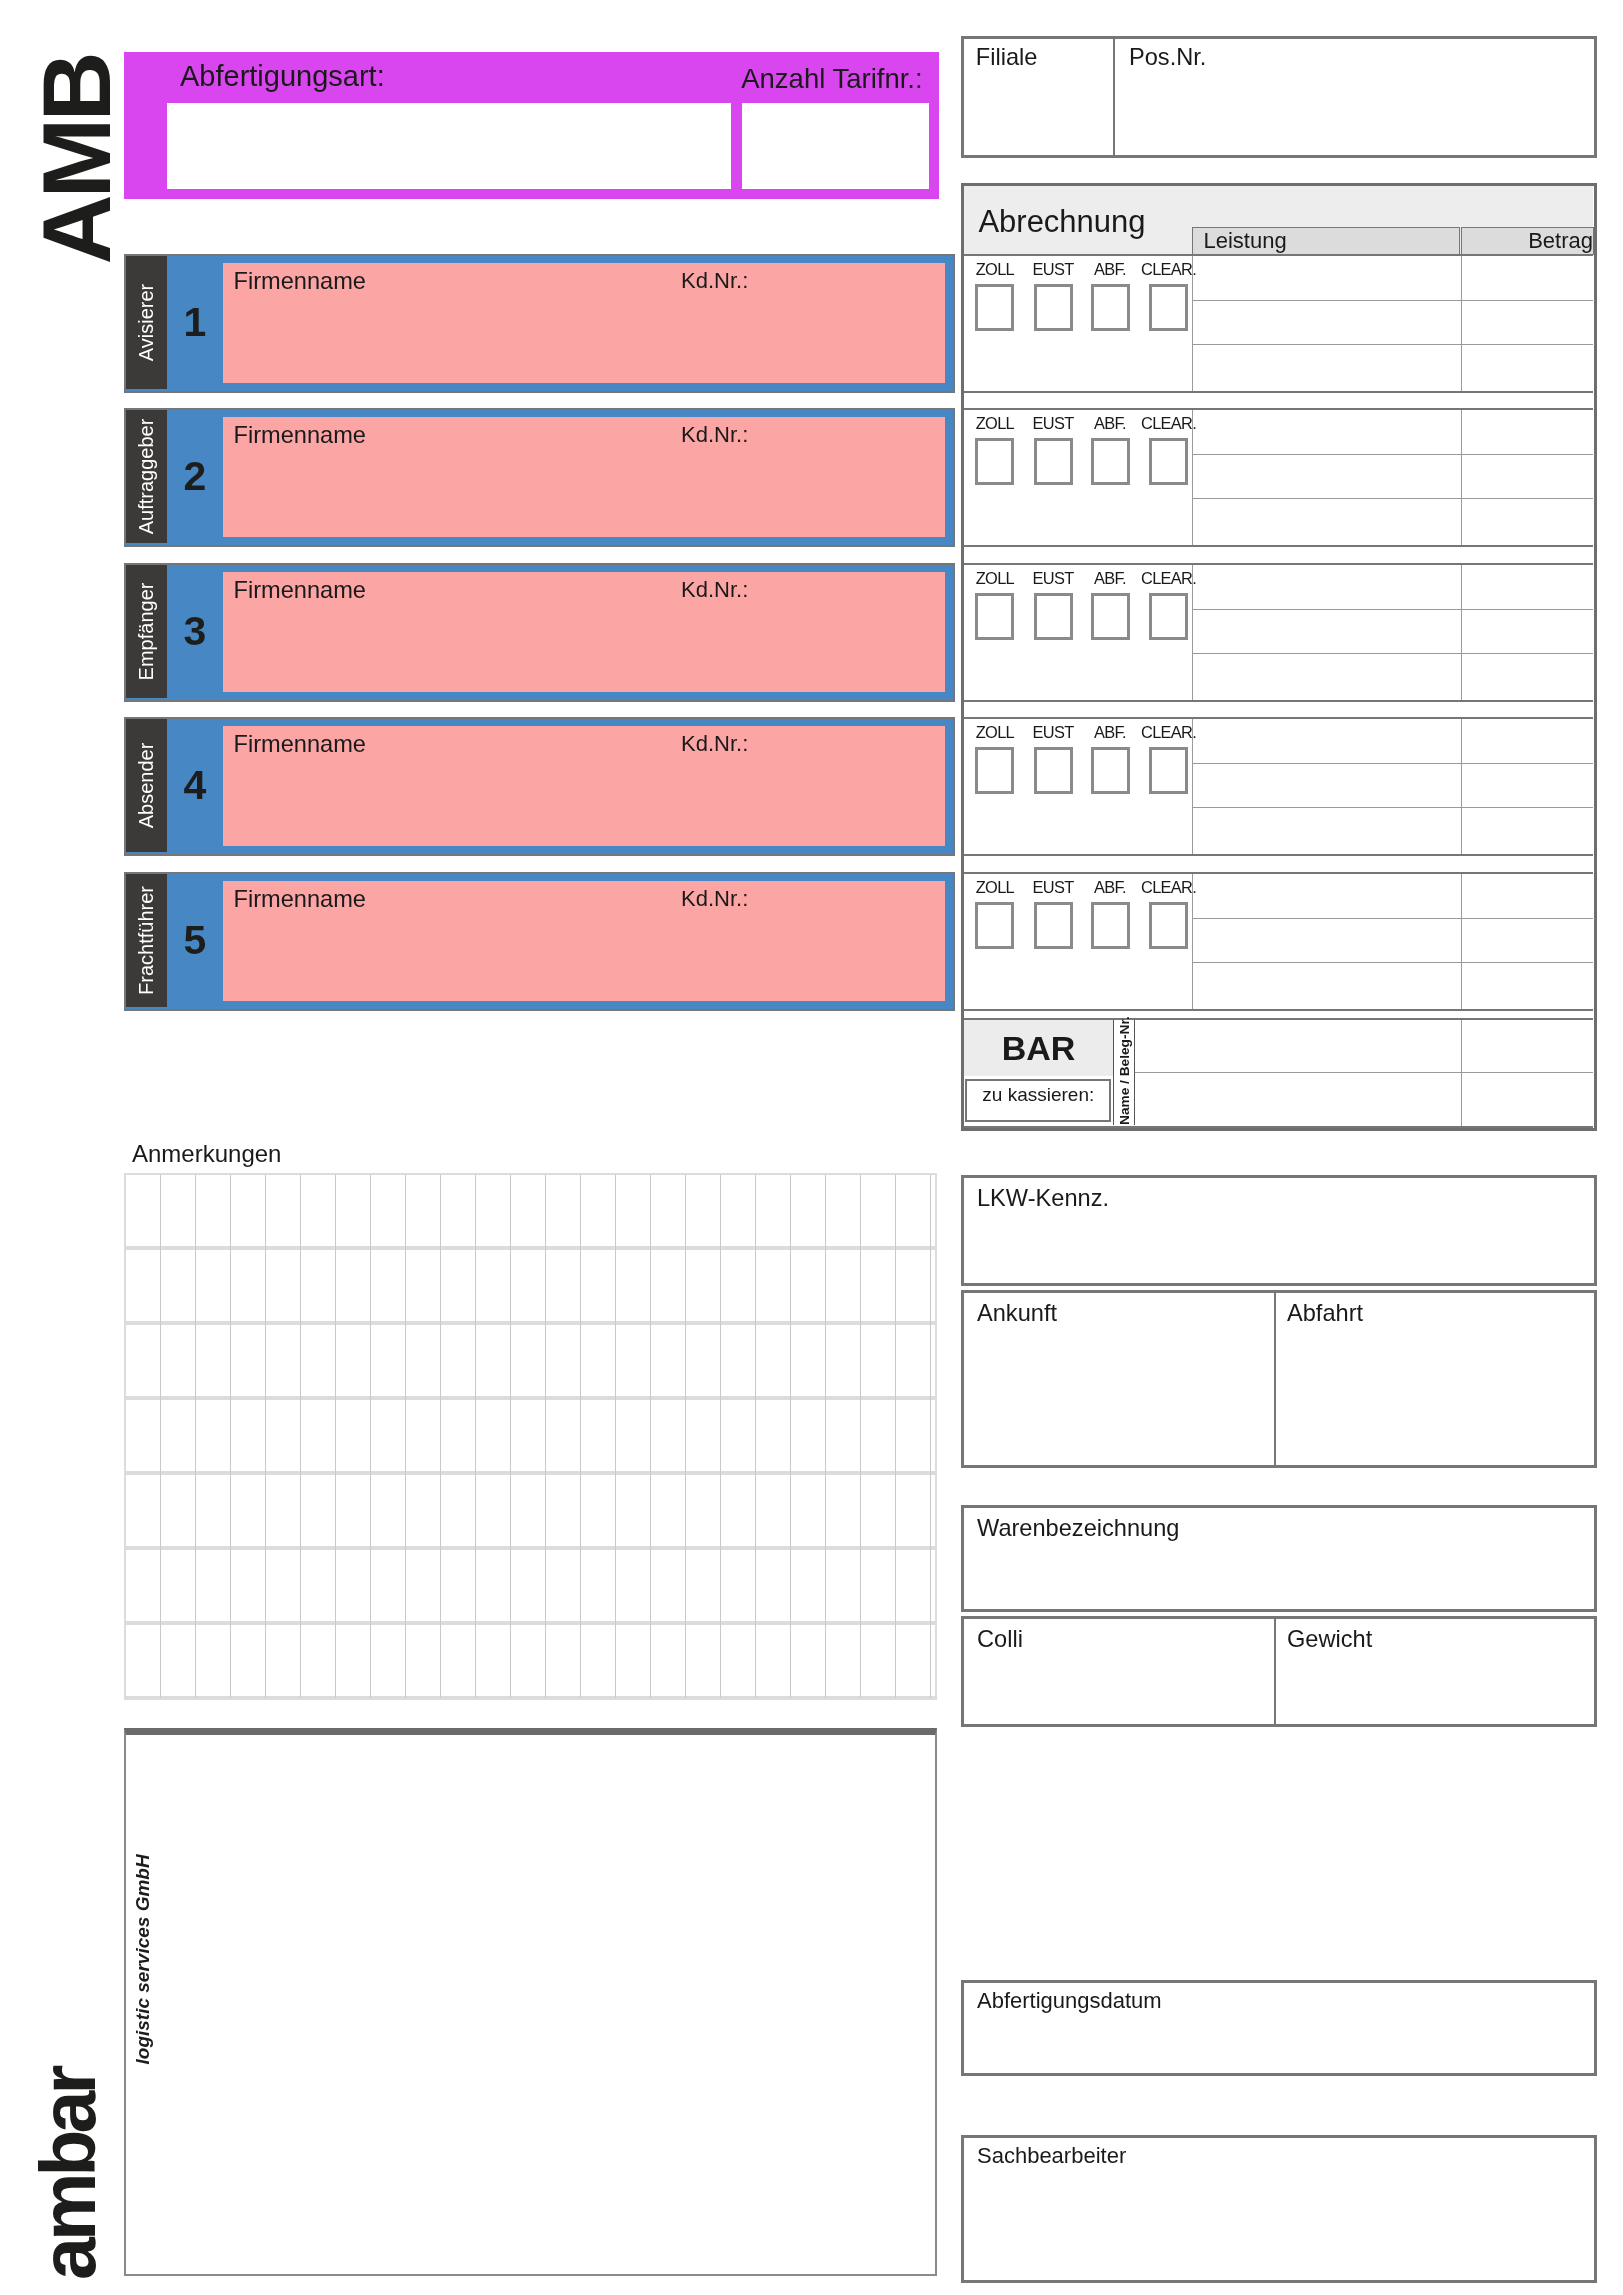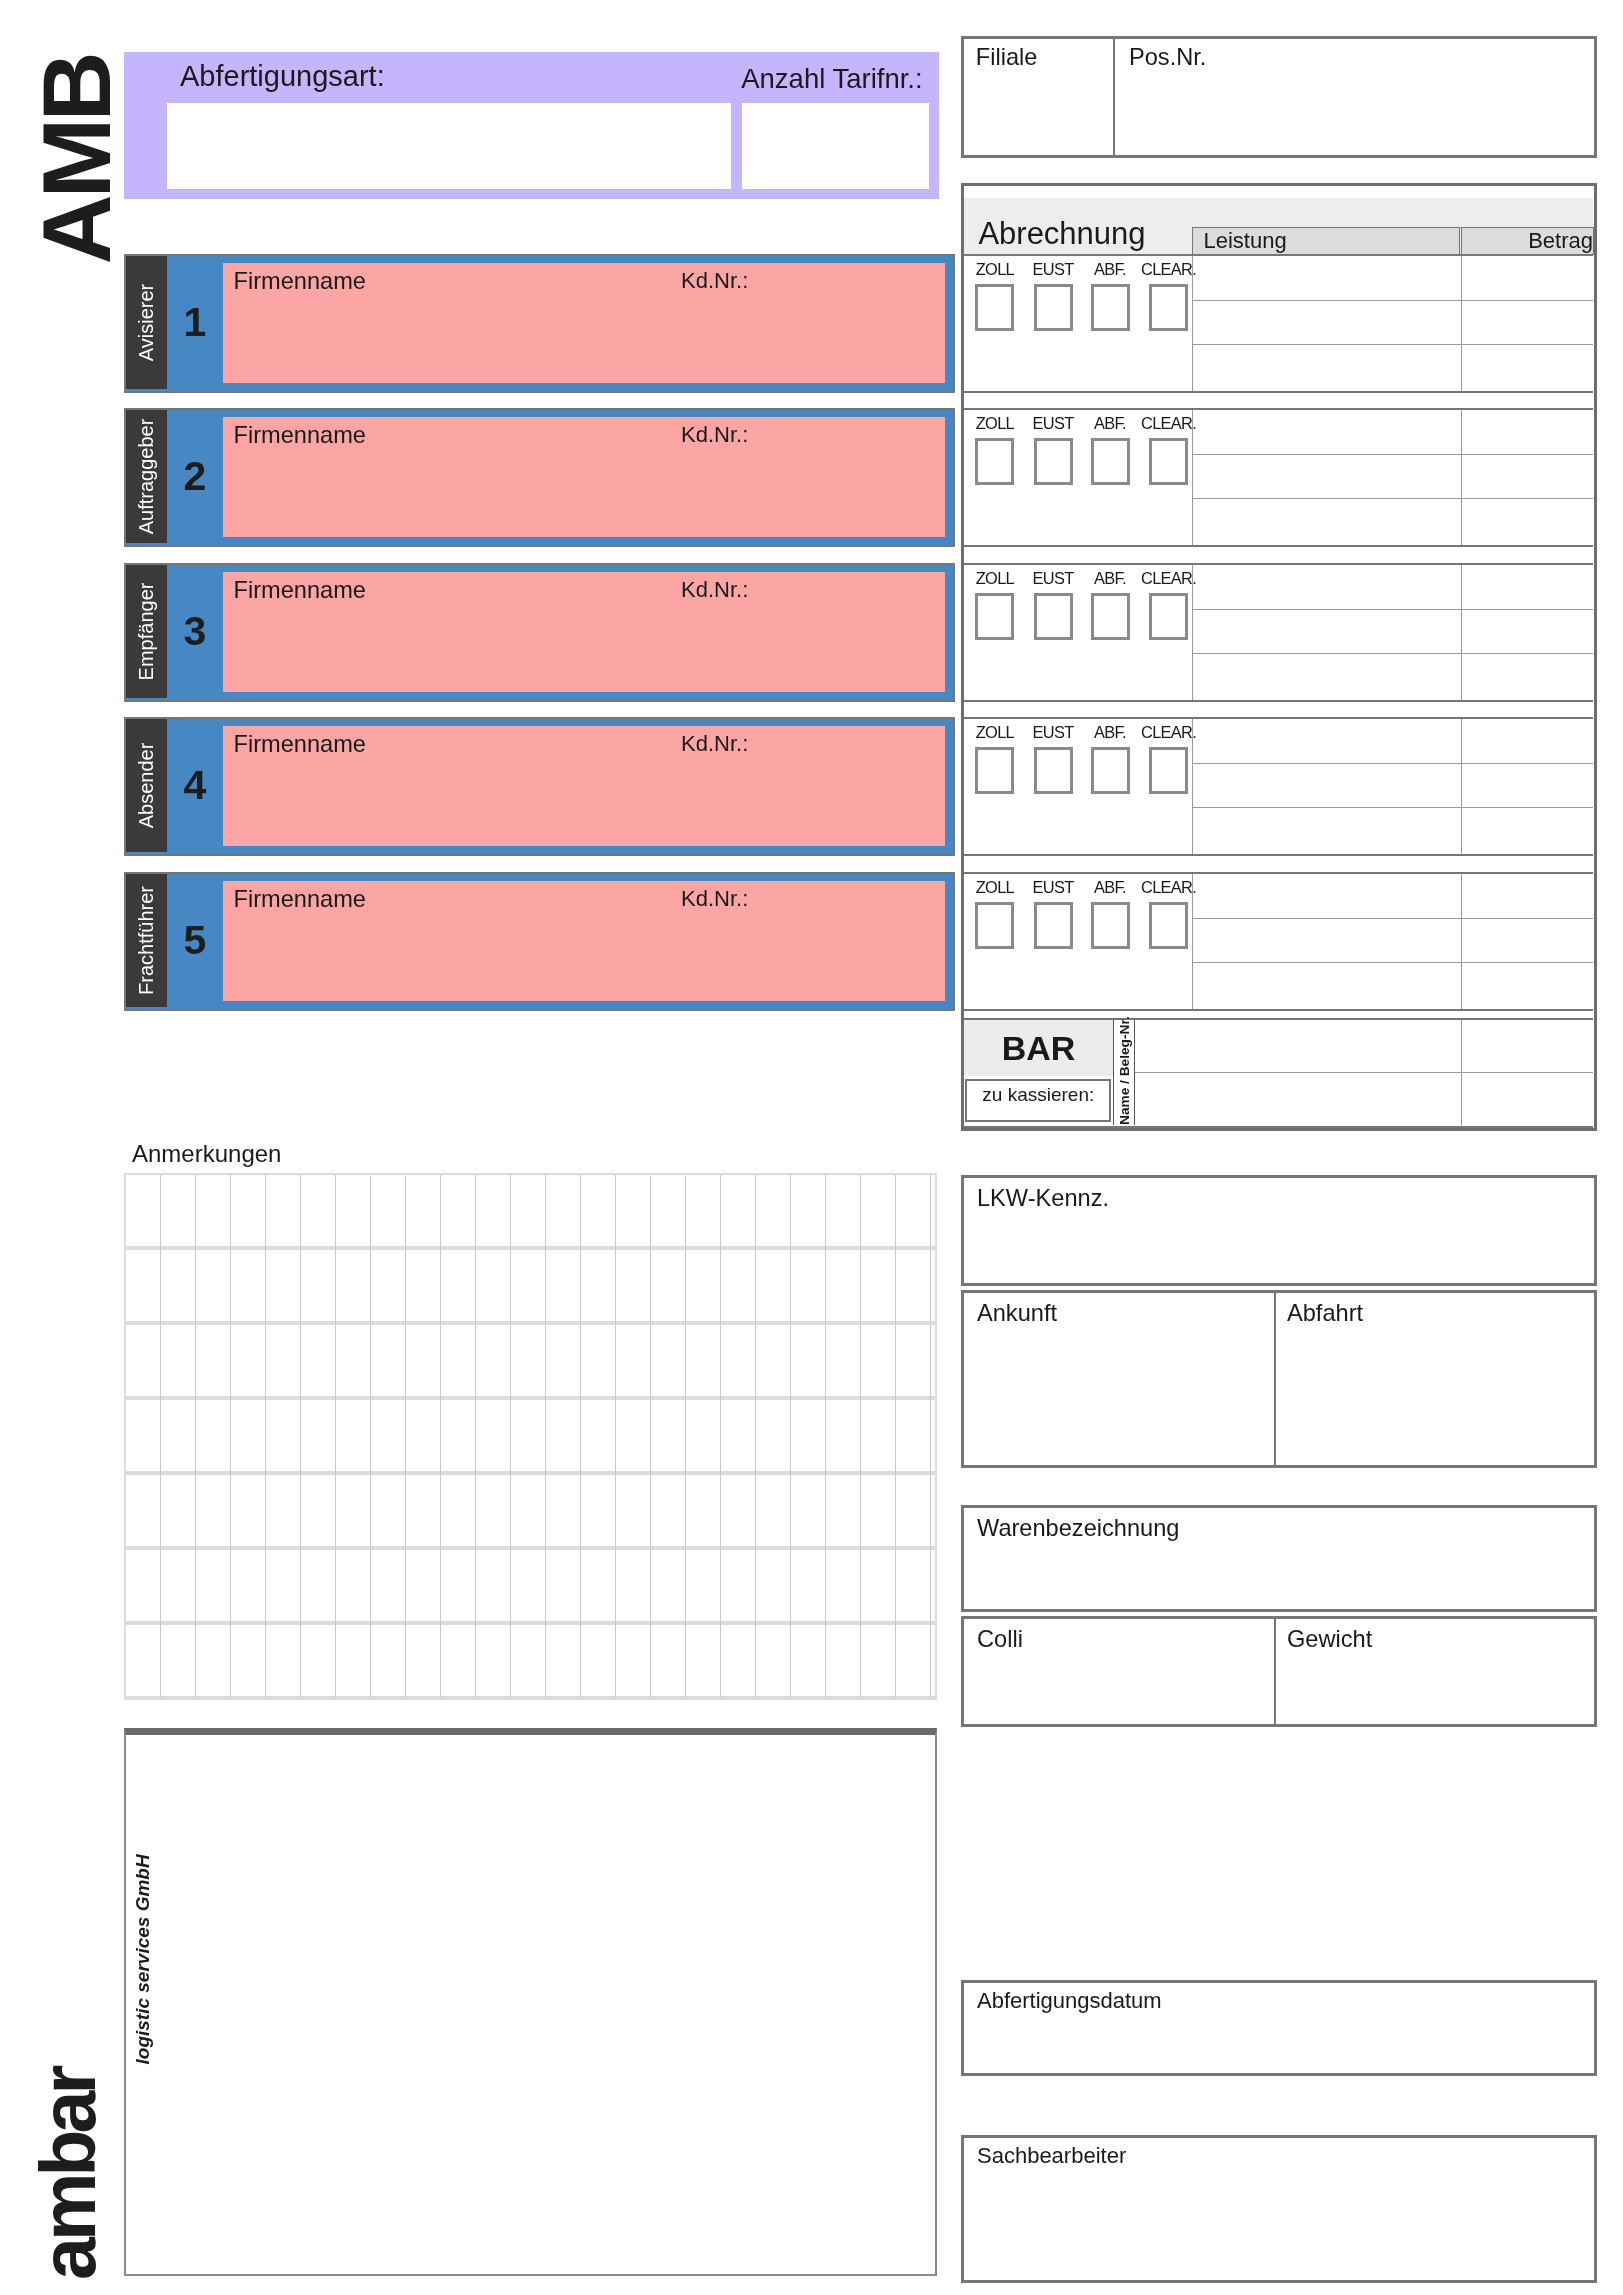--- a/index.html
+++ b/index.html
@@ -6,33 +6,33 @@
   #page{position:relative;width:1623px;height:2295px;background:#ffffff;
         font-family:"Liberation Sans","DejaVu Sans",sans-serif;color:#1a1a1a;overflow:hidden;}
   .abs{position:absolute;box-sizing:border-box;}
   
   .amb-wrap{left:27.5px;top:29.4px;width:98px;height:262px;}
   .amb-rot{position:absolute;left:0;top:262px;width:262px;height:98px;
            transform:rotate(-90deg);transform-origin:0 0;
            font-weight:bold;font-size:97px;letter-spacing:-3.9px;line-height:98px;
            text-align:center;color:#1d1d1b;}
   
-  .top-panel{left:124px;top:52px;width:815px;height:147px;background:#c4b5fd;}
+  .top-panel{left:124px;top:52px;width:815px;height:147px;background:#d946ef;}
   .lbl-abfart{left:56px;top:7.9px;font-size:29px;}
   .lbl-anzahl{right:16.4px;top:10.5px;font-size:27.5px;}
   .inp{background:#ffffff;}
   .inp1{left:43px;top:51px;width:564px;height:86px;}
   .inp2{left:618px;top:51px;width:187px;height:86px;}
   
   .filiale{left:961px;top:36px;width:636px;height:122px;border:3.3px solid #767676;background:#fff;}
   .filiale .divider{left:149px;top:0;width:2px;height:100%;background:#767676;}
   .boxlabel{font-size:23.6px;}
   
   .abr{left:961px;top:183px;width:636px;height:948px;border:3.3px solid #6e6e6e;background:#fff;}
-  .abr-head{left:0;top:12px;width:629px;height:68px;background:#ededed;}
+  .abr-head{left:0;top:0;width:629px;height:68px;background:#ededed;}
   .abr-title{left:14.4px;top:18.3px;font-size:31px;}
   .colhdr{top:41px;height:27.5px;background:#dcdcdc;border:1.3px solid #767676;font-size:22px;line-height:25px;}
   .hdr-leistung{left:228px;width:268px;padding-left:10.5px;}
   .hdr-betrag{left:497px;width:133px;text-align:right;}
   .r-sec{left:0;width:629px;height:139px;border-top:2.6px solid #767676;border-bottom:2.6px solid #767676;background:#fff;}
   .vline{top:0;width:1.3px;height:100%;background:#9a9a9a;}
   .vl-a{left:228px;} .vl-b{left:497px;}
   .hline{left:228px;right:0;height:1.3px;background:#9a9a9a;}
   .cb-col{top:3.9px;width:54px;text-align:center;}
   .cb-lbl{font-size:16.4px;letter-spacing:-0.7px;display:block;}

